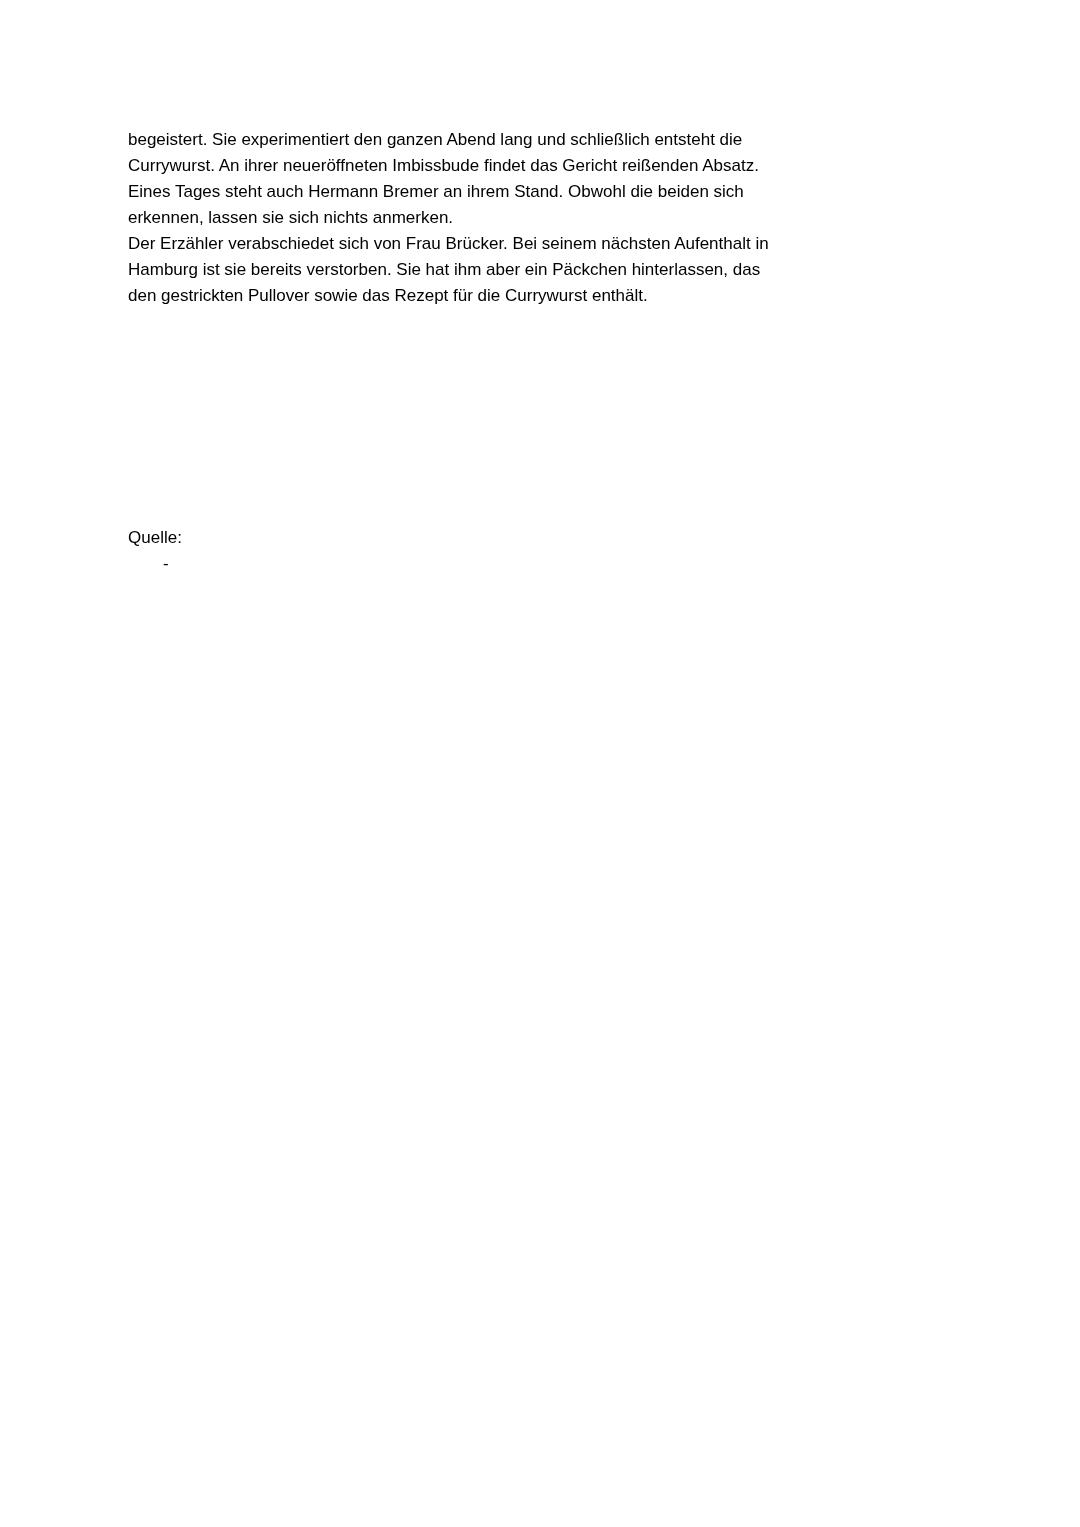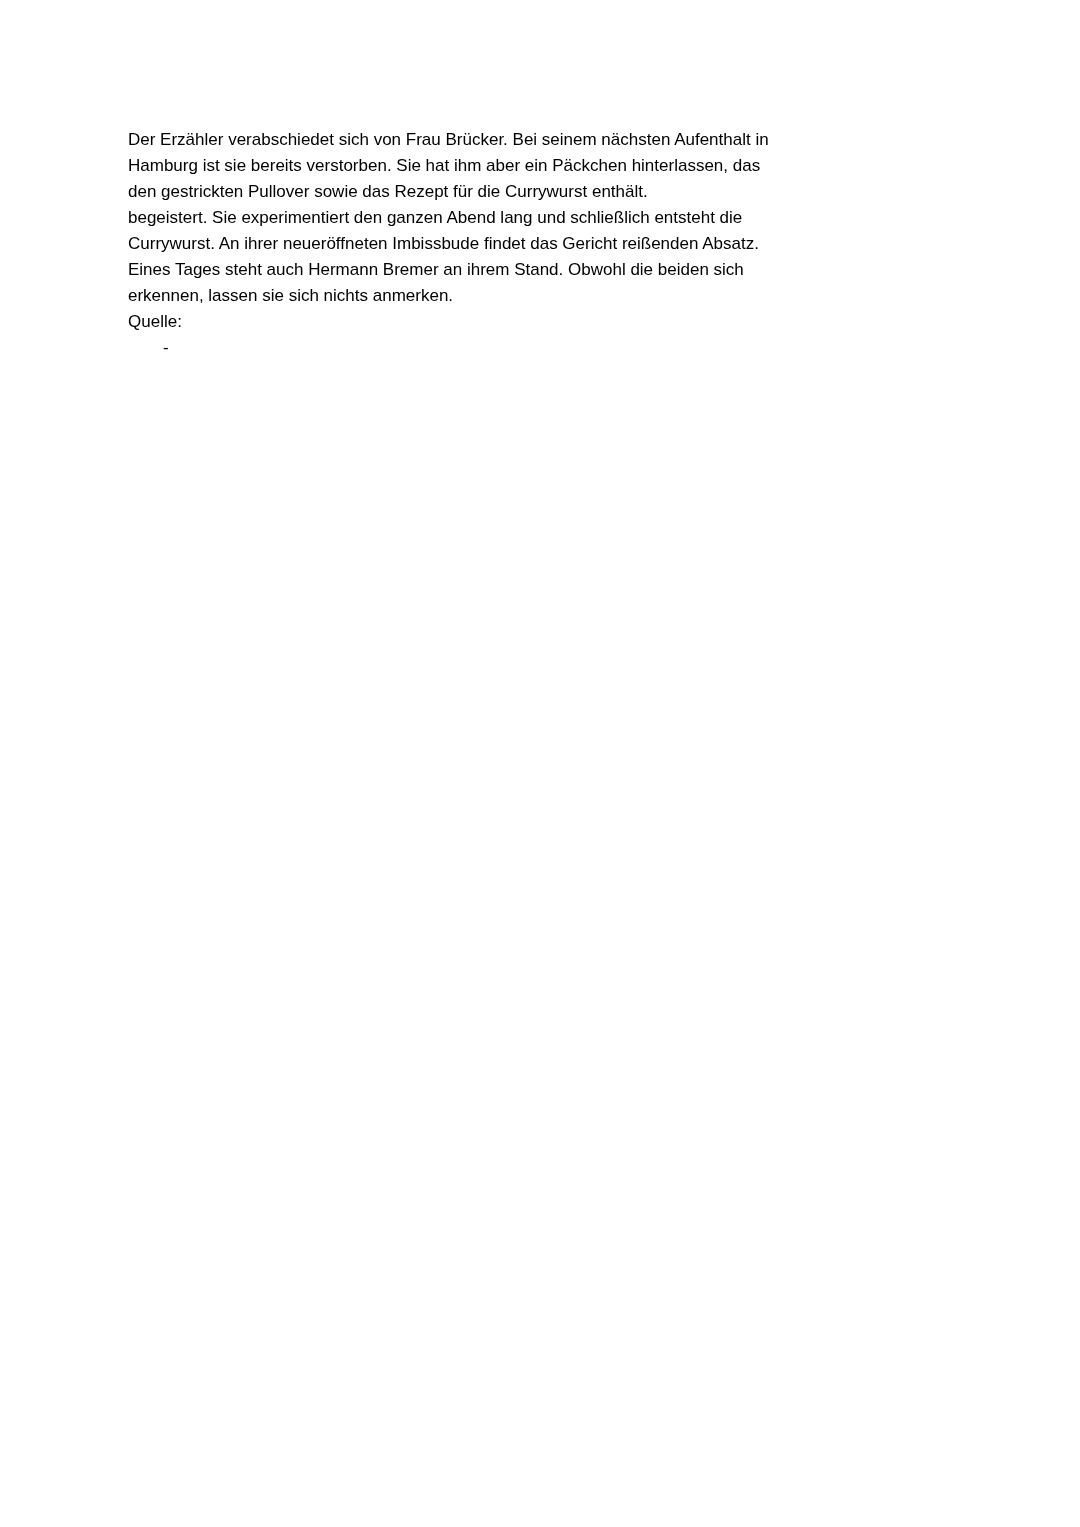--- a/index.html
+++ b/index.html
@@ -28,20 +28,21 @@
   }
 
   .body-text {
     font-size: 17px;
     line-height: 26px;
     white-space: pre-line;
     color: #000000;
   }
 
   .source-block {
+    margin-top: 216px;
   }
 
   .source-label {
     font-size: 17px;
     line-height: 26px;
     color: #000000;
   }
 
   .source-list {
     margin-top: 0;
@@ -64,28 +65,28 @@
   .source-item-text {
     white-space: pre-line;
   }
 </style>
 </head>
 <body>
 
 <div class="page">
   <div class="content">
 
-    <div class="body-text">Der Erzähler verabschiedet sich von Frau Brücker. Bei seinem nächsten Aufenthalt in
-Hamburg ist sie bereits verstorben. Sie hat ihm aber ein Päckchen hinterlassen, das
-den gestrickten Pullover sowie das Rezept für die Currywurst enthält.</div>
-
     <div class="body-text">begeistert. Sie experimentiert den ganzen Abend lang und schließlich entsteht die
 Currywurst. An ihrer neueröffneten Imbissbude findet das Gericht reißenden Absatz.
 Eines Tages steht auch Hermann Bremer an ihrem Stand. Obwohl die beiden sich
 erkennen, lassen sie sich nichts anmerken.</div>
+
+    <div class="body-text">Der Erzähler verabschiedet sich von Frau Brücker. Bei seinem nächsten Aufenthalt in
+Hamburg ist sie bereits verstorben. Sie hat ihm aber ein Päckchen hinterlassen, das
+den gestrickten Pullover sowie das Rezept für die Currywurst enthält.</div>
 
     <div class="source-block">
       <div class="source-label">Quelle:</div>
 
       <div class="source-list">
         <div class="source-item">
           <span class="source-bullet">-</span>
         </div>
       </div>
     </div>

